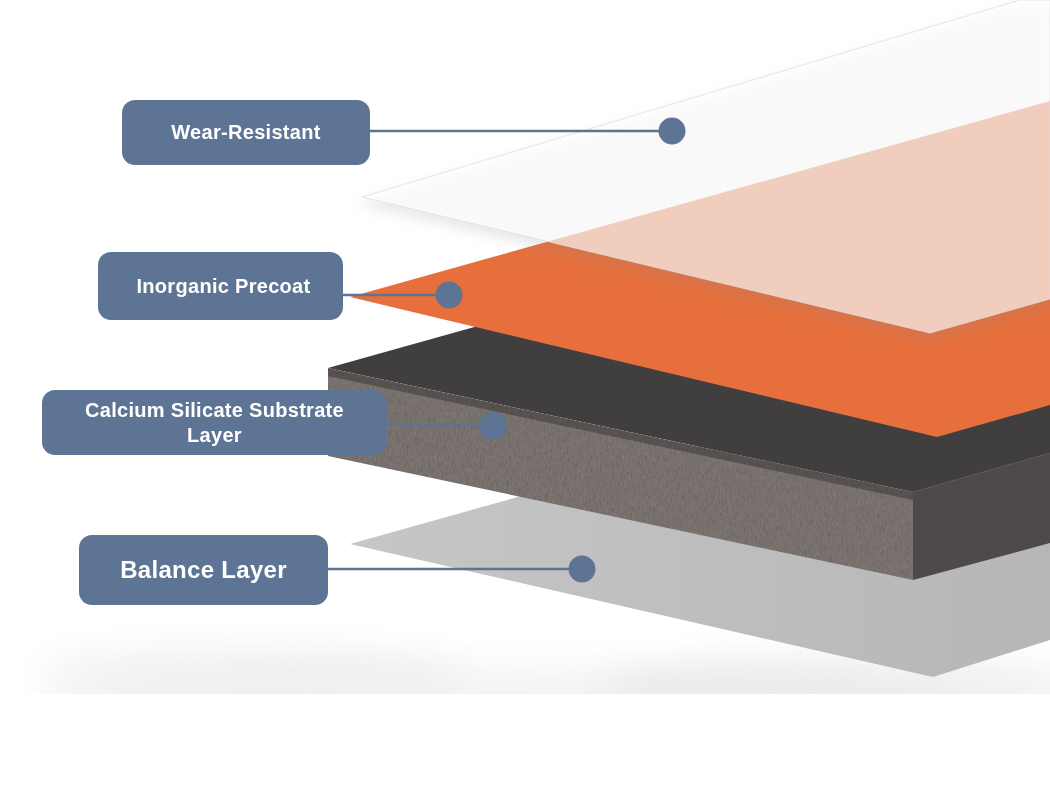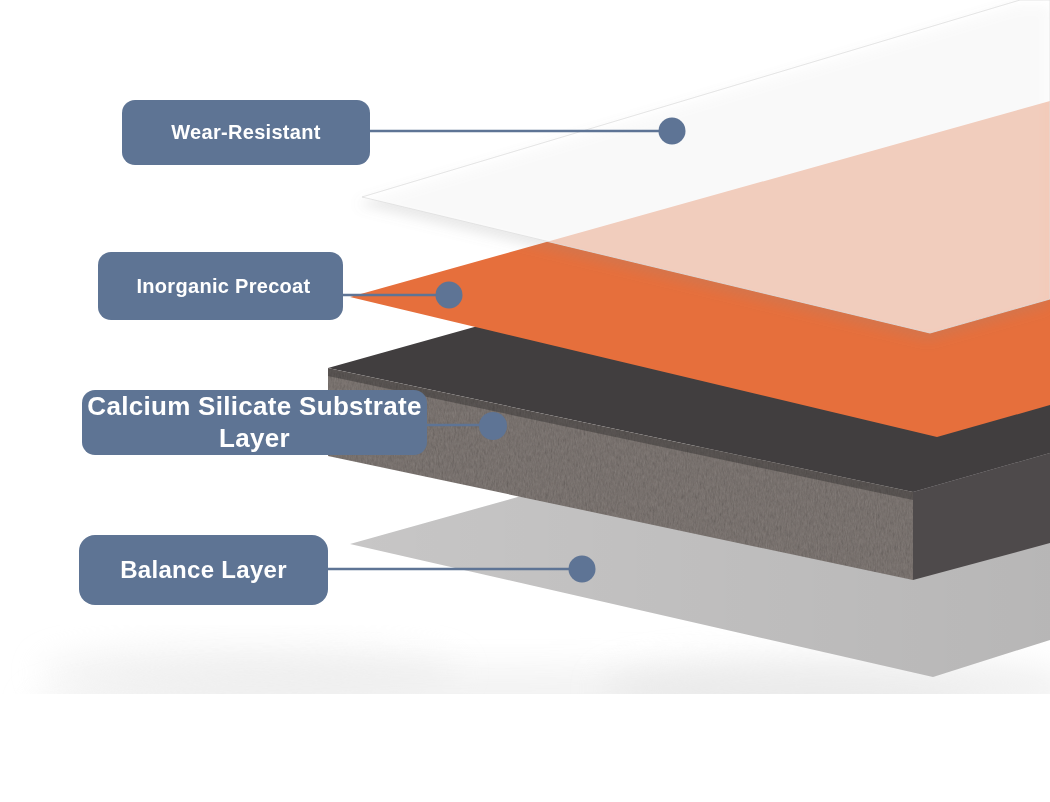--- a/index.html
+++ b/index.html
@@ -35,21 +35,21 @@
     flex-direction: column;
     align-items: center;
     justify-content: center;
     text-align: center;
     box-sizing: border-box;
     padding: 4px 10px;
   }
   .label-box span { display: block; white-space: nowrap; }
   #label-wear      { left: 122px; top: 100px; width: 248px; height: 65px; font-size: 20px; }
   #label-precoat   { left:  98px; top: 252px; width: 245px; height: 68px; font-size: 20px; }
-  #label-substrate { left:  42px; top: 390px; width: 345px; height: 65px; font-size: 26px; margin-left: 40px; }
+  #label-substrate { left:  42px; top: 390px; width: 345px; height: 65px; font-size: 20px; }
   #label-balance   { left:  79px; top: 535px; width: 249px; height: 70px; font-size: 24px; }
 </style>
 </head>
 <body>
 
 <div class="stage">
 
   <svg class="scene-svg" viewBox="0 0 1050 802" aria-hidden="true">
     <defs>
       <filter id="blurSoft" x="-40%" y="-40%" width="180%" height="180%">
@@ -122,18 +122,18 @@
   <div class="label-box" id="label-precoat" style="background: rgb(94, 116, 148); padding-left: 16px;">
     <span>Inorganic Precoat</span>
     <span></span>
   </div>
 
   <div class="label-box" id="label-substrate" style="background: rgb(94, 116, 148);">
     <span>Calcium Silicate Substrate</span>
     <span>Layer</span>
   </div>
 
-  <div class="label-box" id="label-balance" style="background: rgb(94, 116, 148); border-radius: 16px;">
+  <div class="label-box" id="label-balance" style="background: rgb(94, 116, 148);">
     <span>Balance Layer</span>
     <span></span>
   </div>
 
 </div>
 
 </body></html>

